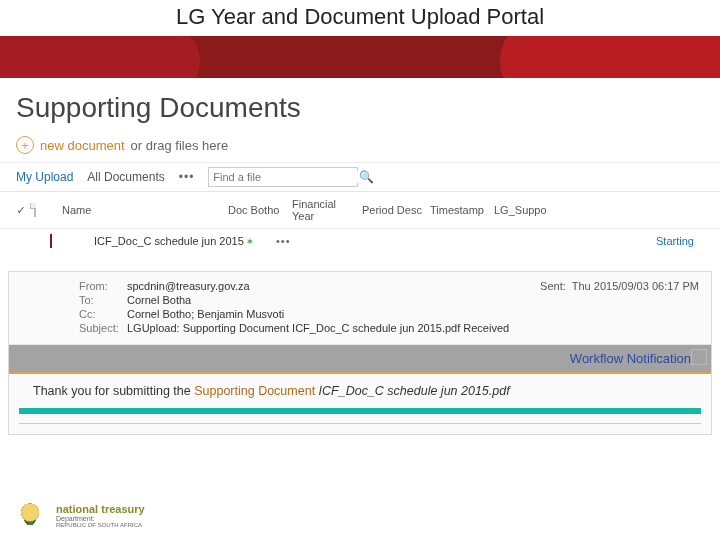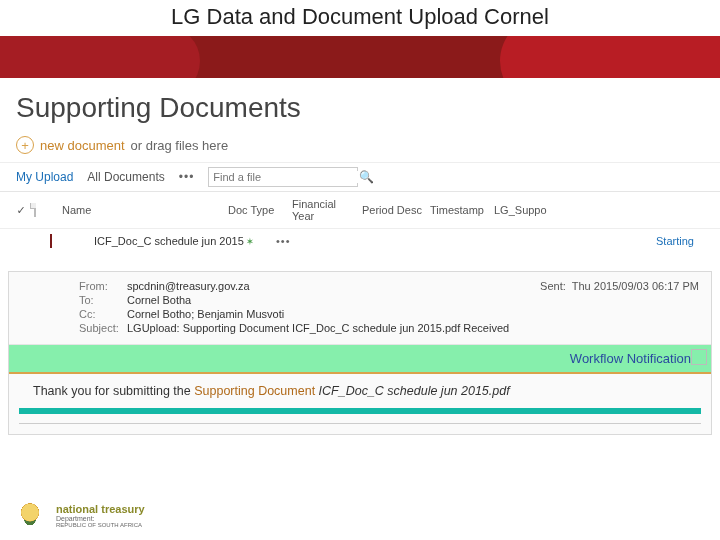--- a/index.html
+++ b/index.html
@@ -45,37 +45,37 @@
   .spacer { flex: 1; }
   .newmark { color: #4a9c4a; font-size: 10px; margin-left: 2px; }
   
   .email-pane { margin: 18px 8px 0 8px; border: 1px solid #d9d9d9; background: #fafafa; }
   .email-hdr { padding: 8px 12px 8px 70px; font-size: 11px; color: #555; position: relative; }
   .email-row { display: flex; margin-bottom: 2px; }
   .email-label { width: 48px; color: #777; }
   .email-val { color: #333; }
   .email-sent { position: absolute; right: 12px; top: 8px; display: flex; gap: 6px; }
   
-  .wf-bar { padding: 6px 20px; text-align: right; color: #2a4aa0; font-size: 13px; border-top: 1px solid #e5e5e5; border-bottom: 2px solid #d9a24b; position: relative; background:#86efac; }
+  .wf-bar { padding: 6px 20px; text-align: right; color: #2a4aa0; font-size: 13px; border-top: 1px solid #e5e5e5; border-bottom: 2px solid #d9a24b; position: relative; background:#a3a3a3; }
   .wf-bar::after { content:""; position:absolute; right:4px; top:4px; width:14px; height:14px; border:1px solid #bbb; font-size:9px; }
   .thank-line { padding: 10px 14px; font-size: 12.5px; border-bottom: 6px solid #14b8a6; margin: 0 10px; }
   .below-line { border-bottom: 1px solid #ccc; margin: 4px 10px 10px; height: 6px; }
   
   .footer { position: absolute; bottom: 6px; left: 12px; display: flex; align-items: center; gap: 8px; justify-content: center; }
   .coat { width: 36px; height: 36px; background: radial-gradient(circle at 50% 40%, #f3d36b 30%, #d49a2c 32%, transparent 33%), radial-gradient(circle at 50% 60%, #4a7a3a 20%, transparent 21%); border-radius: 4px; }
   .footer-text { display: flex; flex-direction: column; line-height: 1; }
   .ft1 { color: #8a8a2a; font-size: 11px; font-weight: 600; }
   .ft2 { color: #6a6a6a; font-size: 7px; }
   .ft3 { color: #6a6a6a; font-size: 6px; }
 </style>
 </head>
 <body>
 
 <div class="header-band">
-  <div class="title">LG Data and Document Upload Cornel</div>
+  <div class="title">LG Year and Document Upload Portal</div>
   <div class="maroon-band"></div>
 </div>
 
 <div class="section-title">Supporting Documents</div>
 
 <div class="newdoc-row">
   <span class="plus-circle">+</span>
   <span class="newdoc-label">new document</span>
   <span class="drag-hint">or drag files here</span>
 </div>
@@ -87,21 +87,21 @@
   <span class="search-wrap">
     <input class="search-input" placeholder="Find a file" style="">
     <span class="search-btn">🔍</span>
   </span>
 </div>
 
 <div class="table-head">
   <span class="col-check">✓</span>
   <span class="col-icon"><span class="docicon-head"></span></span>
   <span class="col-name">Name</span>
-  <span class="col-type">Doc Type</span>
+  <span class="col-type">Doc Botho</span>
   <span class="col-fy">Financial Year</span>
   <span class="col-pd">Period Desc</span>
   <span class="col-ts">Timestamp</span>
   <span class="col-lg">LG_Suppo</span>
 </div>
 
 <div class="table-row">
   <span class="col-check"></span>
   <span class="col-icon"><span class="docicon"></span></span>
   <span class="col-name">

